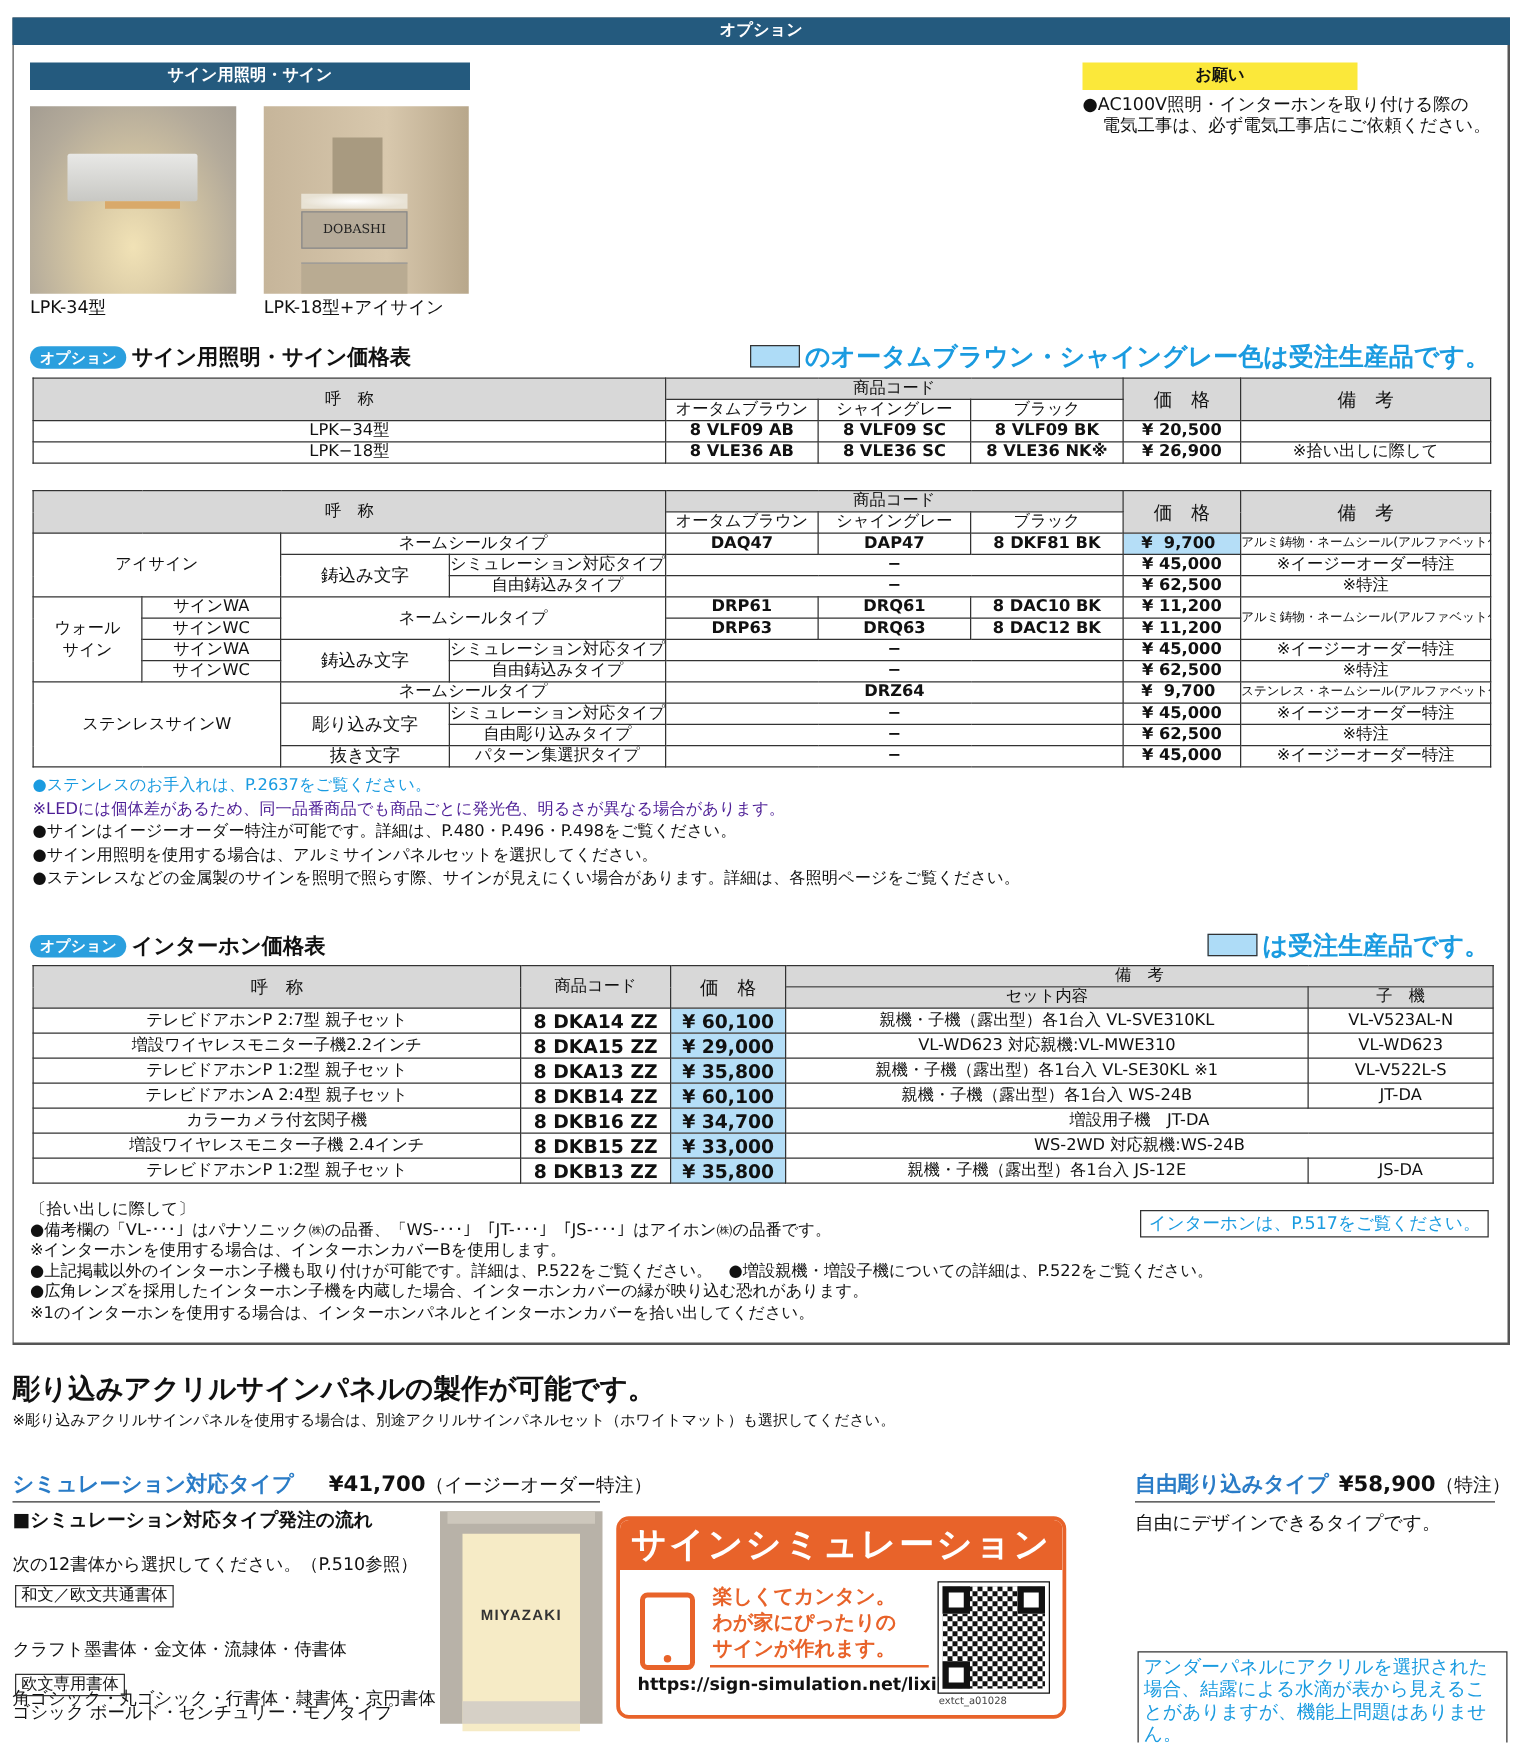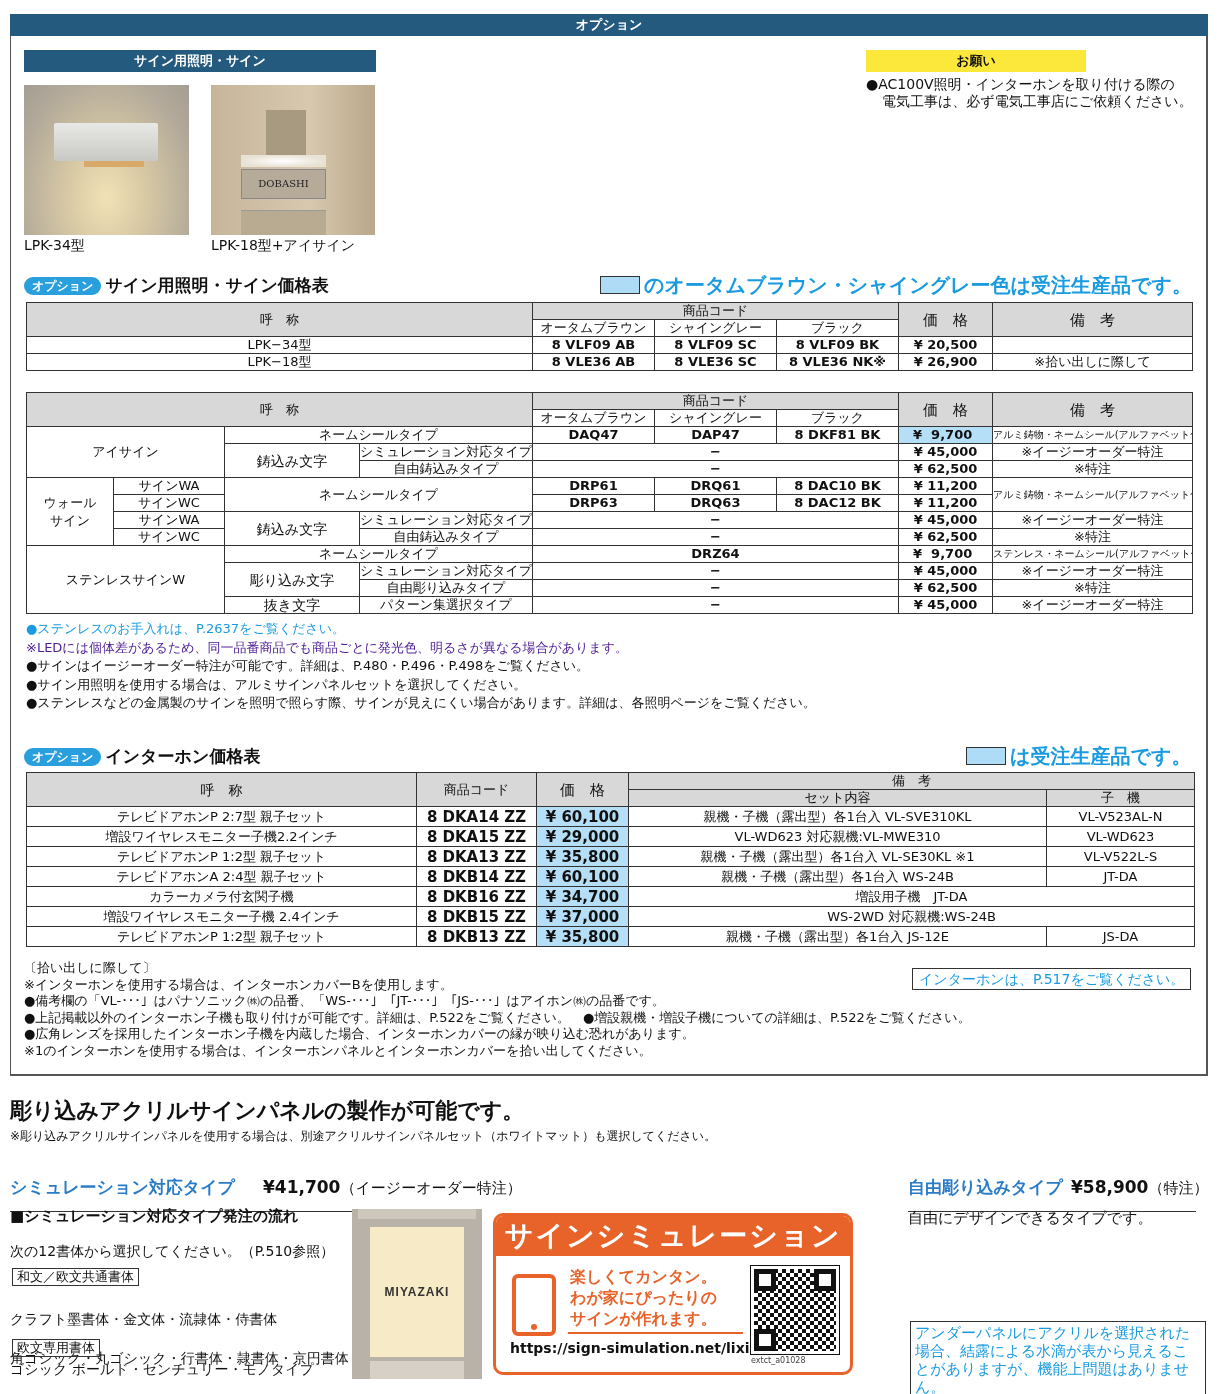--- a/index.html
+++ b/index.html
@@ -21,21 +21,21 @@
 th{background:#d8d8d8}
 .b{font-weight:bold}
 .hl{background:#b5def7}
 .sm{font-size:10px}
 .notes{font-size:13px;line-height:18.5px;white-space:nowrap}
 .blue{color:#1a9be0}
 .red{color:#4c1d95}
 .refbox{border:1px solid #333;color:#1a9be0;font-size:14px;padding:0 6px;height:22px;line-height:20px;white-space:nowrap}
 .bigtitle{left:10px;top:1096px;font-size:22px;font-weight:bold}
 .bignote{left:10px;top:1128px;font-size:12px}
-.h2line{border-bottom:1.5px solid #333;padding-bottom:12px;white-space:nowrap}
+.h2line{border-bottom:1.5px solid #333;padding-bottom:2px;white-space:nowrap}
 .h2line .t{color:#2a7cc7;font-size:17px;font-weight:bold}
 .h2line .p{font-size:17px;font-weight:bold;margin-left:8px}
 .h2line .n{font-size:15px}
 .fontbox{display:inline-block;border:1px solid #333;font-size:13px;padding:0 4px;line-height:16px}
 .orangebox{left:493px;top:1213px;width:360px;height:162px;border:3px solid #e8632a;border-radius:10px;overflow:hidden}
 .orangebox .hdr{background:#e8632a;color:#fff;font-size:28px;font-weight:bold;text-align:center;height:40px;line-height:40px;letter-spacing:2px}
 .orangebox .msg{color:#e8632a;font-weight:bold;font-size:16px;line-height:21px;position:absolute;left:74px;top:50px}
 .orangebox .url{position:absolute;left:14px;top:124px;font-size:14px;font-weight:bold}
 .bluenote{left:910px;top:1321px;width:296px;border:1px solid #333;color:#1a9be0;font-size:15px;line-height:18px;padding:2px 4px}
 </style>
@@ -288,37 +288,37 @@
   </tr>
   <tr style="height:20px">
     <td>カラーカメラ付玄関子機</td>
     <td class="b" style="font-size:15px">8 DKB16 ZZ</td>
     <td class="b hl" style="font-size:15px">¥ 34,700</td>
     <td colspan="2">増設用子機　JT-DA</td>
   </tr>
   <tr style="height:20px">
     <td>増設ワイヤレスモニター子機 2.4インチ</td>
     <td class="b" style="font-size:15px">8 DKB15 ZZ</td>
-    <td class="b hl" style="font-size:15px">¥ 37,000</td>
+    <td class="b hl" style="font-size:15px">¥ 33,000</td>
     <td colspan="2">WS-2WD 対応親機:WS-24B</td>
   </tr>
   <tr style="height:20px">
     <td>テレビドアホンP 1:2型 親子セット</td>
     <td class="b" style="font-size:15px">8 DKB13 ZZ</td>
     <td class="b hl" style="font-size:15px">¥ 35,800</td>
     <td>親機・子機（露出型）各1台入 JS-12E</td>
     <td>JS-DA</td>
   </tr>
 </tbody>
   </table>
 
 <div class="abs notes" style="left:24px;top:960px;line-height:16.5px">
   <div>〔拾い出しに際して〕</div>
+  <div>●備考欄の「VL-･･･」はパナソニック㈱の品番、「WS-･･･」「JT-･･･」「JS-･･･」はアイホン㈱の品番です。</div>
   <div>※インターホンを使用する場合は、インターホンカバーBを使用します。</div>
-  <div>●備考欄の「VL-･･･」はパナソニック㈱の品番、「WS-･･･」「JT-･･･」「JS-･･･」はアイホン㈱の品番です。</div>
   <div>●上記掲載以外のインターホン子機も取り付けが可能です。詳細は、P.522をご覧ください。　●増設親機・増設子機についての詳細は、P.522をご覧ください。</div>
   <div>●広角レンズを採用したインターホン子機を内蔵した場合、インターホンカバーの縁が映り込む恐れがあります。</div>
   <div>※1のインターホンを使用する場合は、インターホンパネルとインターホンカバーを拾い出してください。</div>
 </div>
 <div class="abs refbox" style="left:912px;top:968px">インターホンは、P.517をご覧ください。</div>
 
 <div class="abs bigtitle">彫り込みアクリルサインパネルの製作が可能です。</div>
 <div class="abs bignote">※彫り込みアクリルサインパネルを使用する場合は、別途アクリルサインパネルセット（ホワイトマット）も選択してください。</div>
 
 <div class="abs h2line" style="left:10px;top:1176px;width:470px">
@@ -327,21 +327,21 @@
 <div class="abs" style="left:10px;top:1207px;font-size:15px;font-weight:bold">■シミュレーション対応タイプ発注の流れ</div>
 <div class="abs" style="left:10px;top:1243px;font-size:14px">次の12書体から選択してください。（P.510参照）</div>
 <div class="abs fontbox" style="left:12px;top:1268px">和文／欧文共通書体</div>
 <div class="abs" style="left:10px;top:1350px;font-size:14px">角ゴシック・丸ゴシック・行書体・隷書体・京円書体</div>
 <div class="abs" style="left:10px;top:1311px;font-size:14px">クラフト墨書体・金文体・流隷体・侍書体</div>
 <div class="abs fontbox" style="left:12px;top:1339px">欧文専用書体</div>
 <div class="abs" style="left:10px;top:1361px;font-size:14px">ゴシック ボールド・センチュリー・モノタイプ</div>
 
 <div class="abs" style="left:352px;top:1209px;width:130px;height:170px;background:#b8b2a8">
   <div style="position:absolute;left:6px;top:0;width:118px;height:10px;background:#cdc7bc"></div>
-  <div style="position:absolute;left:18px;top:18px;width:94px;height:130px;background:#f6ebc6;font-family:'Liberation Sans',sans-serif;font-weight:bold;font-size:12px;color:#333;text-align:center;line-height:130px;letter-spacing:1px">MIYAZAKI</div>
+  <div style="position:absolute;left:18px;top:18px;width:94px;height:158px;background:#f6ebc6;font-family:'Liberation Sans',sans-serif;font-weight:bold;font-size:12px;color:#333;text-align:center;line-height:130px;letter-spacing:1px">MIYAZAKI</div>
   <div style="position:absolute;left:18px;top:152px;width:94px;height:18px;background:#d6d0c6"></div>
 </div>
 
 <div class="abs orangebox">
   <div class="hdr">サインシミュレーション</div>
   <div style="position:absolute;left:16px;top:58px;width:44px;height:62px;border:4px solid #e8632a;border-radius:6px">
     <div style="position:absolute;left:15px;bottom:2px;width:6px;height:6px;border-radius:50%;background:#e8632a"></div>
   </div>
   <div class="msg">
     <div>楽しくてカンタン。</div>

